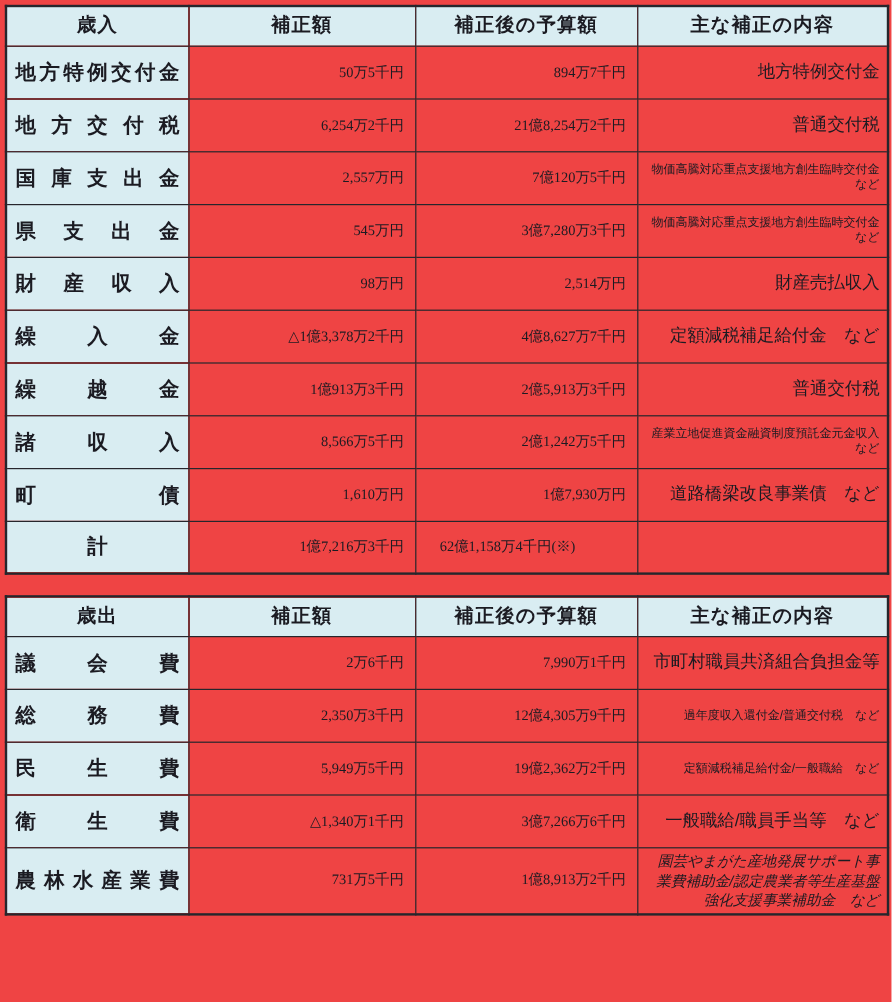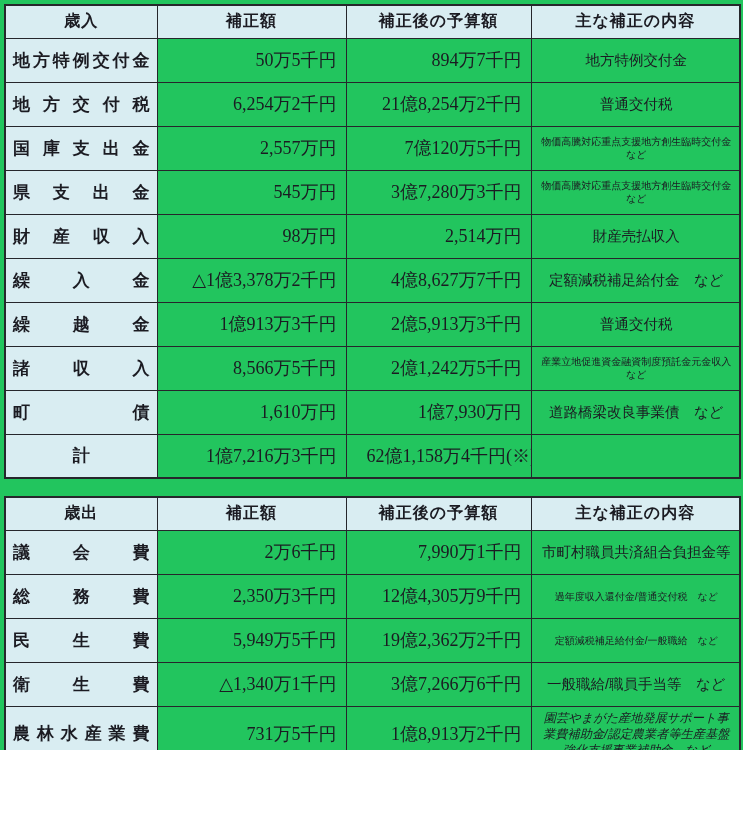--- a/index.html
+++ b/index.html
@@ -8,24 +8,24 @@
     --text:#1b1b22;
   }
   html,body{margin:0;padding:0;background:#ffffff;}
   body{
     font-family:"Liberation Sans","DejaVu Sans",sans-serif;
     color:var(--text);
     -webkit-font-smoothing:antialiased;
   }
   .page{
     width:743px;
-    height:750px;
+    height:835px;
     box-sizing:border-box;
     padding:4px 4px 0 4px;
-    background:#22c55e;
+    background:#ef4444;
     overflow:hidden;
   }
   table.budget{
     border-collapse:collapse;
     table-layout:fixed;
     width:735px;
     border:2.5px solid var(--border);
   }
   table.budget + table.budget{
     margin-top:17px;
@@ -61,34 +61,34 @@
     display:flex;
     justify-content:space-between;
     width:100%;
   }
   td.label.total{
     text-align:center;
     letter-spacing:0;
   }
   td.num{
     font-family:"Liberation Serif","DejaVu Serif",serif;
-    font-size:18px;
+    font-size:12px;
     font-weight:normal;
     text-align:right;
     padding:2px 9px 2px 4px;
     white-space:nowrap;
   }
   td.num.align-left{
     text-align:left;
     padding-left:20px;
     margin-top:48px;
   }
   td.content{
     font-size:14.5px;
-    text-align:center;
+    text-align:right;
     padding:3px 6px 3px 8px;
     line-height:1.3;
   }
   td.content.sz-m{font-size:10px;}
   td.content.sz-s{font-size:12.2px;line-height:1.32;font-style:italic;}
 </style>
 </head>
 <body>
 
 <div class="page">

